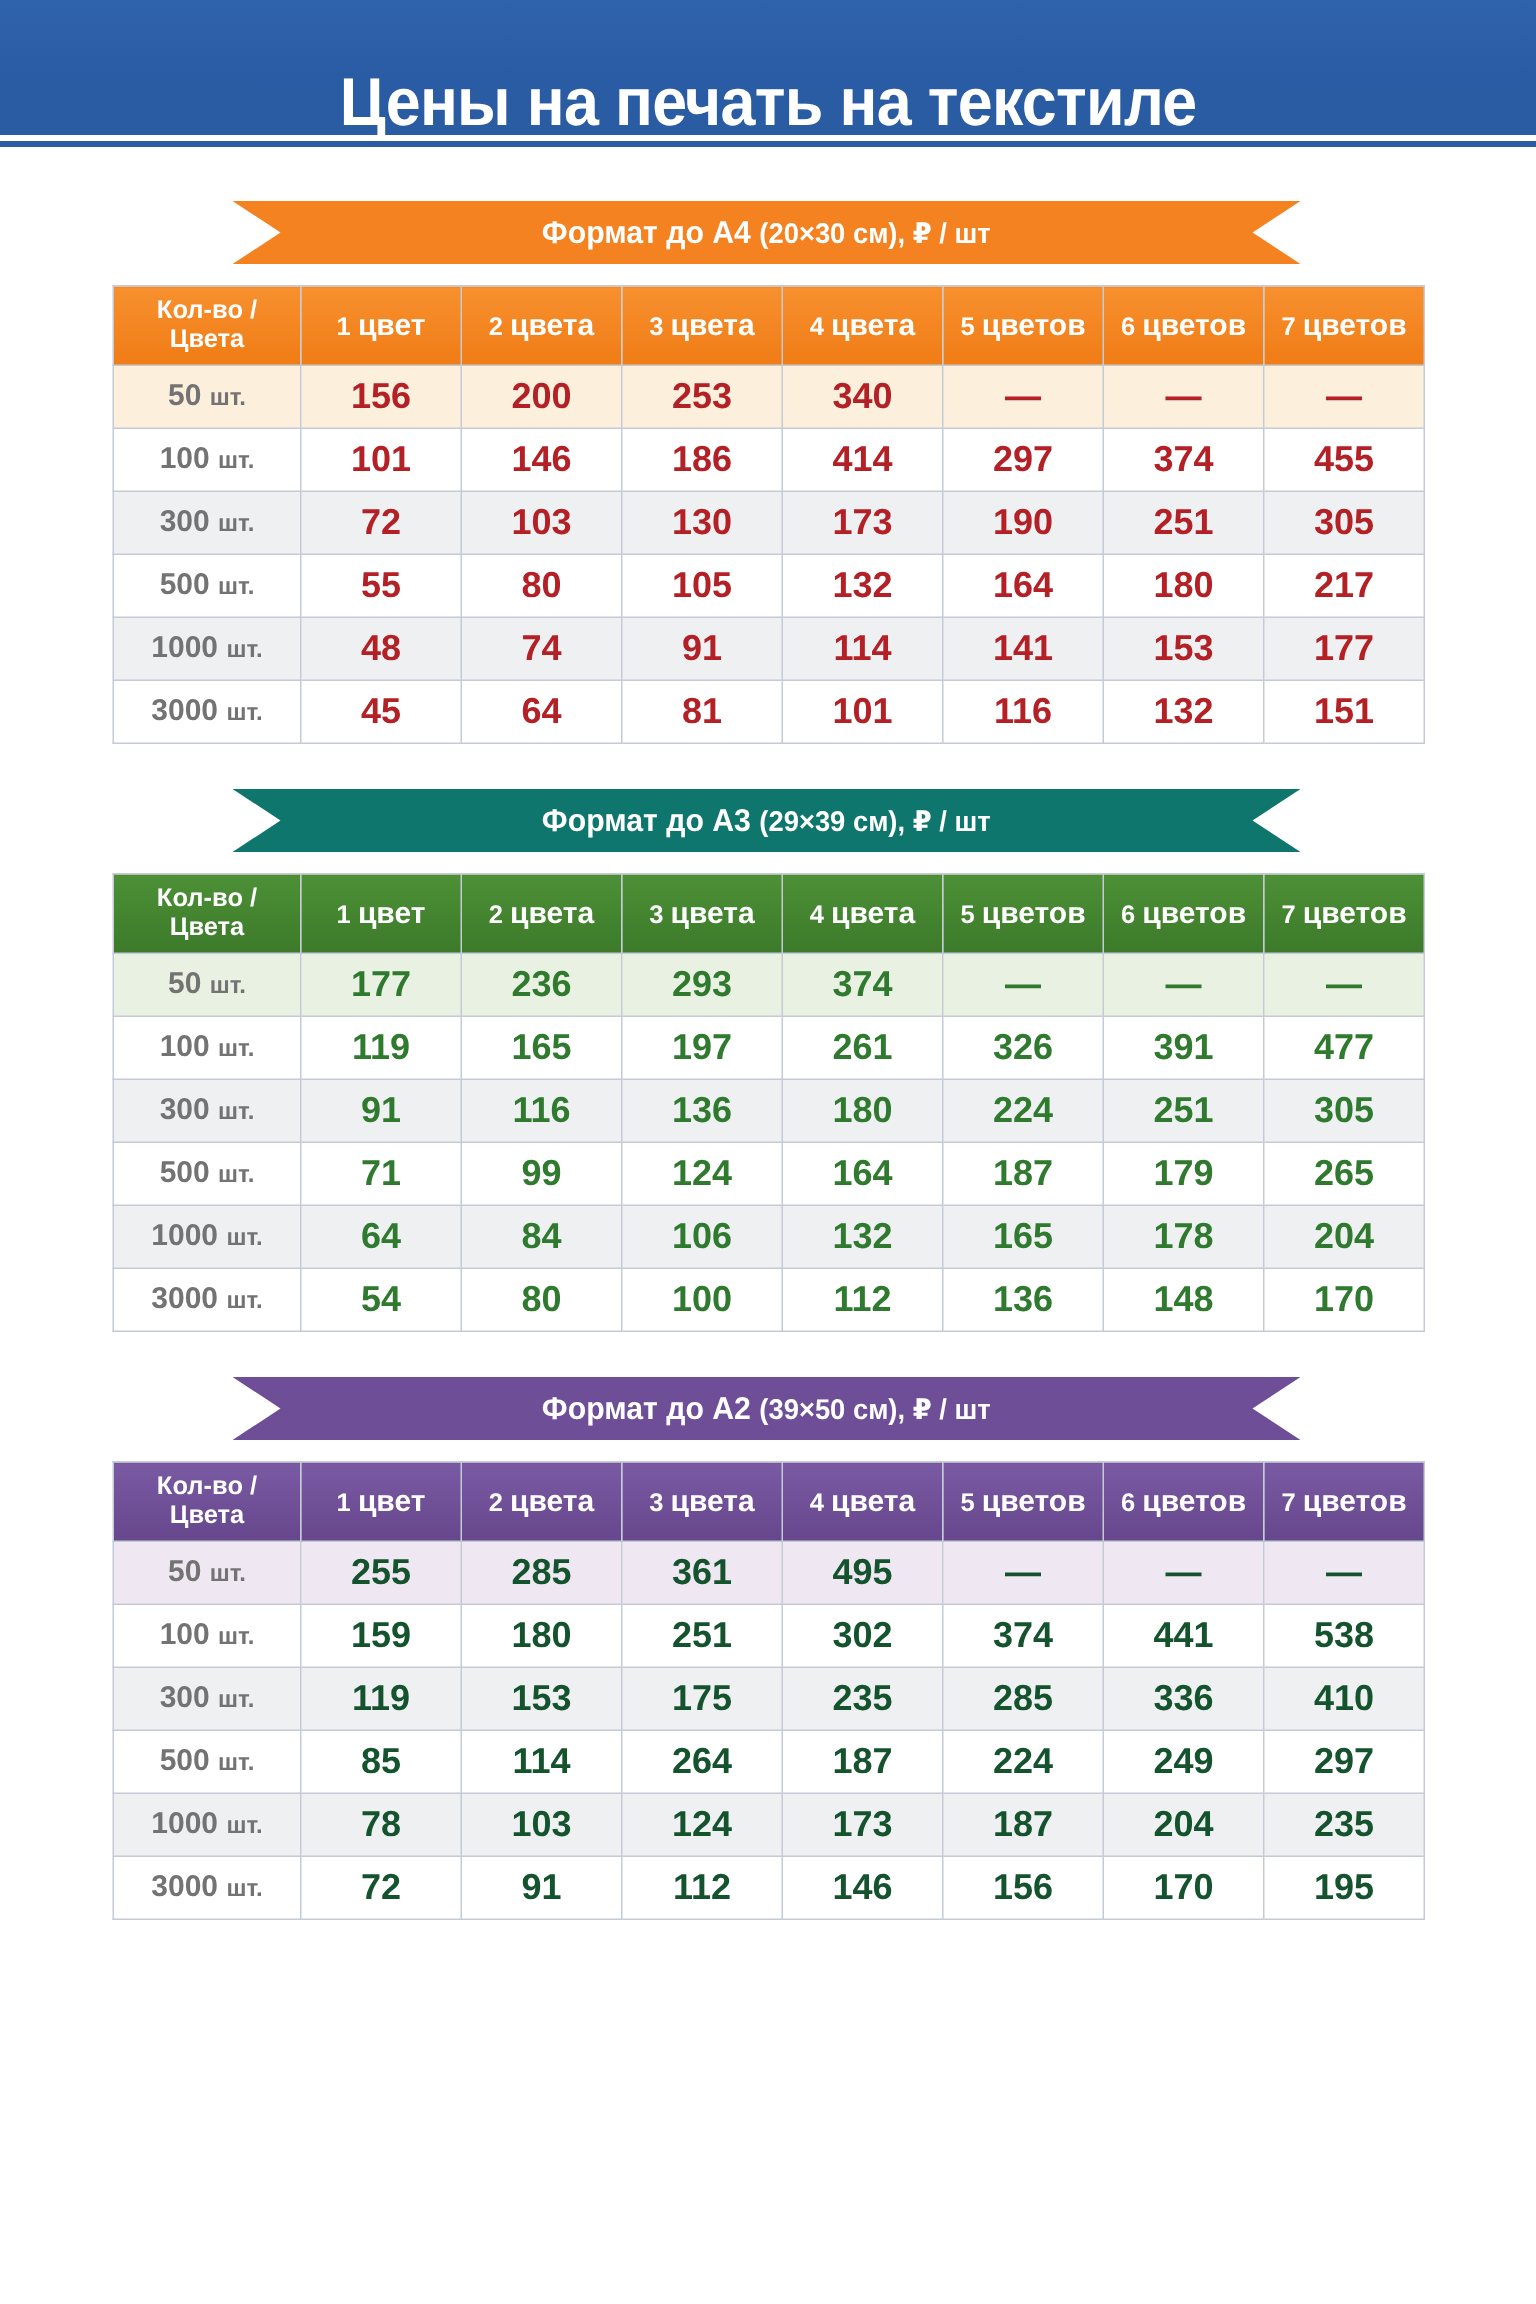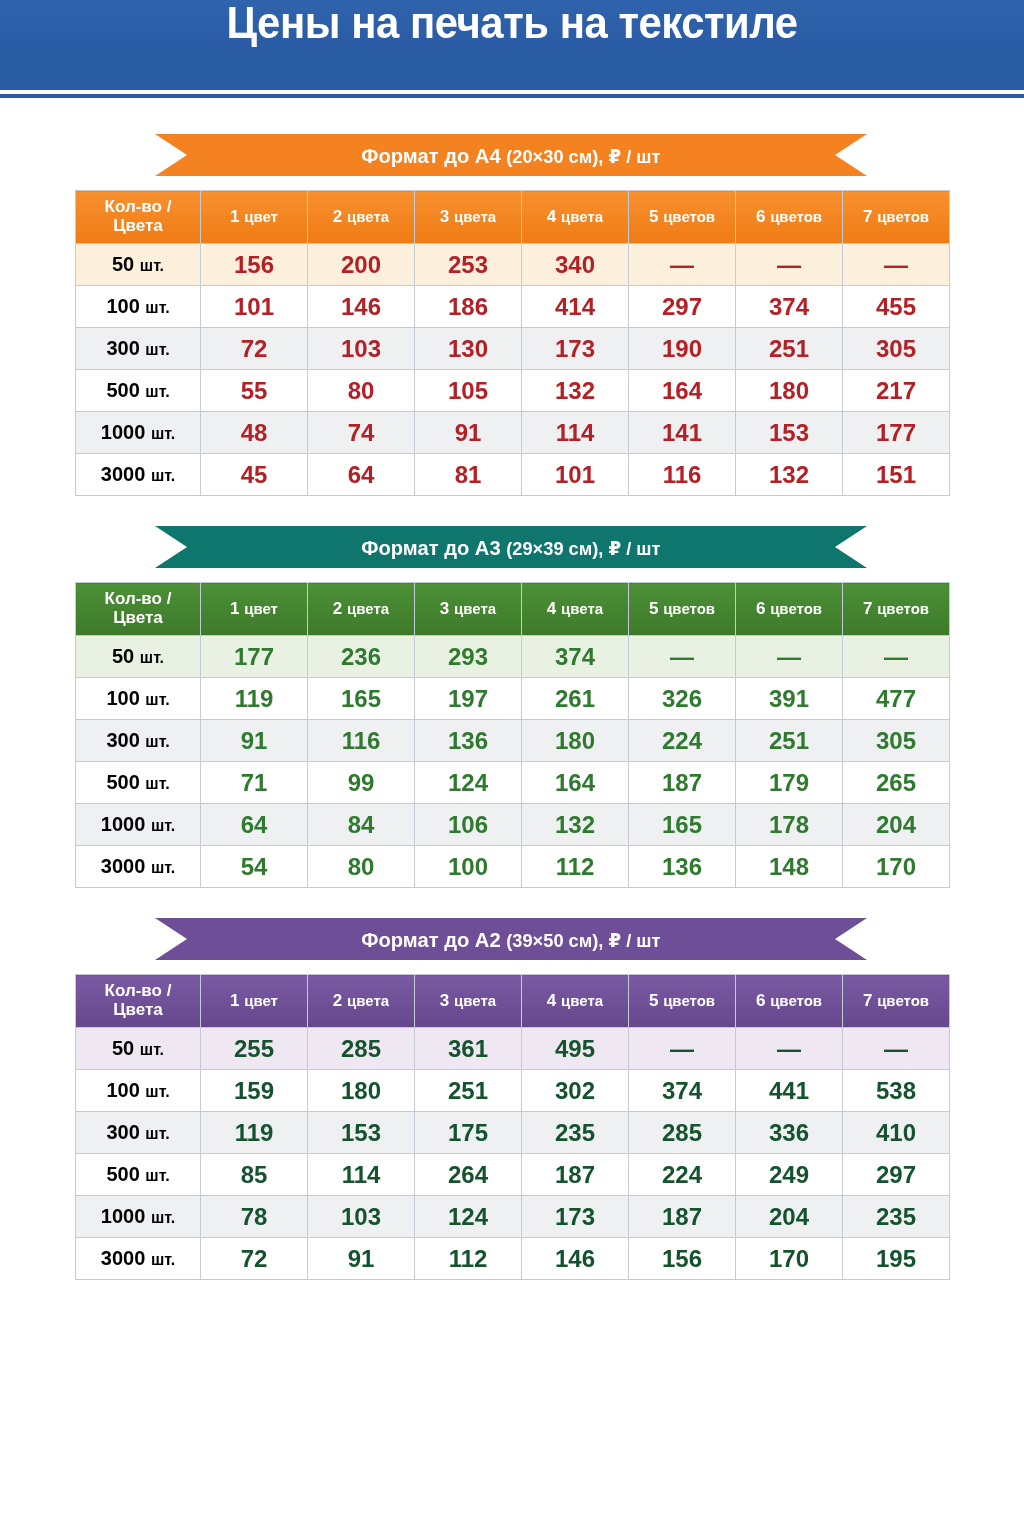--- a/index.html
+++ b/index.html
@@ -15,21 +15,21 @@
     overflow: hidden;
   }
 
   
   .header-band {
     position: relative;
     width: 1024px;
     height: 90px;
     background: linear-gradient(180deg, #2f63ab 0%, #2a5ca5 55%, #2a5ca3 100%);
     display: flex;
-    align-items: flex-start;
+    align-items: flex-end;
     justify-content: center;
   }
   .header-title {
     color: #ffffff;
     font-size: 45px;
     font-weight: bold;
     letter-spacing: -0.5px;
     transform: scaleX(0.93);
     text-align: center;
     white-space: nowrap;
@@ -108,39 +108,39 @@
 
   thead th {
     color: #ffffff;
     font-size: 17px;
     font-weight: bold;
     height: 52px;
     line-height: 1.05;
     border-color: rgba(255,255,255,0.55);
   }
   thead th .small {
-    font-size: 15px;
+    font-size: 20px;
     font-weight: bold;
   }
   thead th.qty-head {
     font-size: 17px;
     line-height: 1.1;
   }
 
   .orange thead th { background: linear-gradient(180deg, #f7902f 0%, #f07c15 100%); }
   .green  thead th { background: linear-gradient(180deg, #4d9036 0%, #3c7a2a 100%); }
   .purple thead th { background: linear-gradient(180deg, #7a5aa3 0%, #66478c 100%); }
 
   tbody td {
     height: 41px;
     font-size: 24px;
     font-weight: bold;
   }
   tbody td.qty {
-    color: #000000;
+    color: #737373;
     font-size: 20px;
     font-weight: bold;
     margin-top: 28px;
   }
   tbody td.qty .unit {
     font-size: 16px;
     font-weight: bold;
   }
 
   tbody tr.alt td { background: #eef0f2; }

